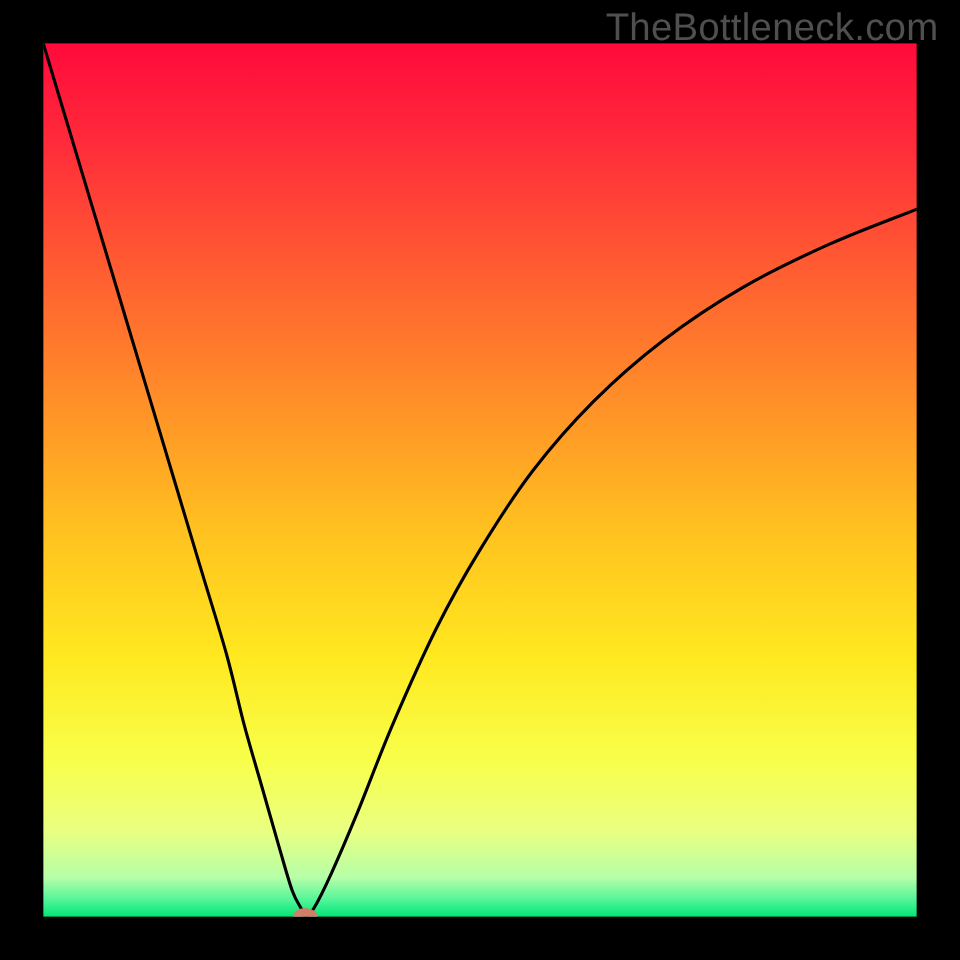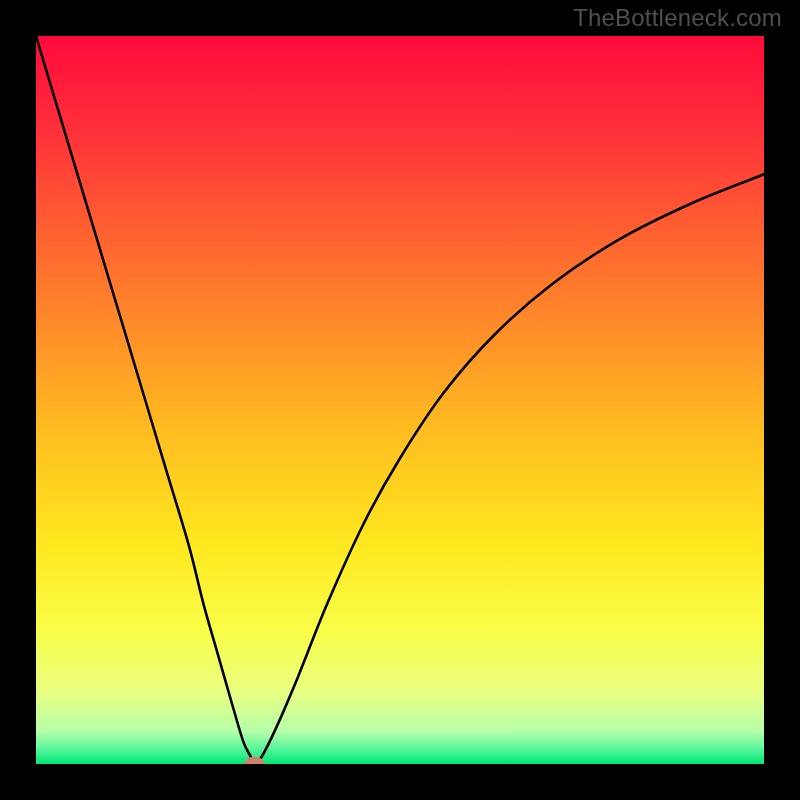--- a/index.html
+++ b/index.html
@@ -14,21 +14,21 @@
   .frame {
     position: relative;
     width: 800px;
     height: 800px;
     background: #000;
   }
   .watermark {
     position: absolute;
     top: 4px;
     right: 18px;
-    font-size: 24px;
+    font-size: 32px;
     font-weight: 500;
     color: #4f4f4f;
     letter-spacing: 0.2px;
   }
   .plot {
     position: absolute;
     left: 36px;
     top: 36px;
     width: 728px;
     height: 728px;

